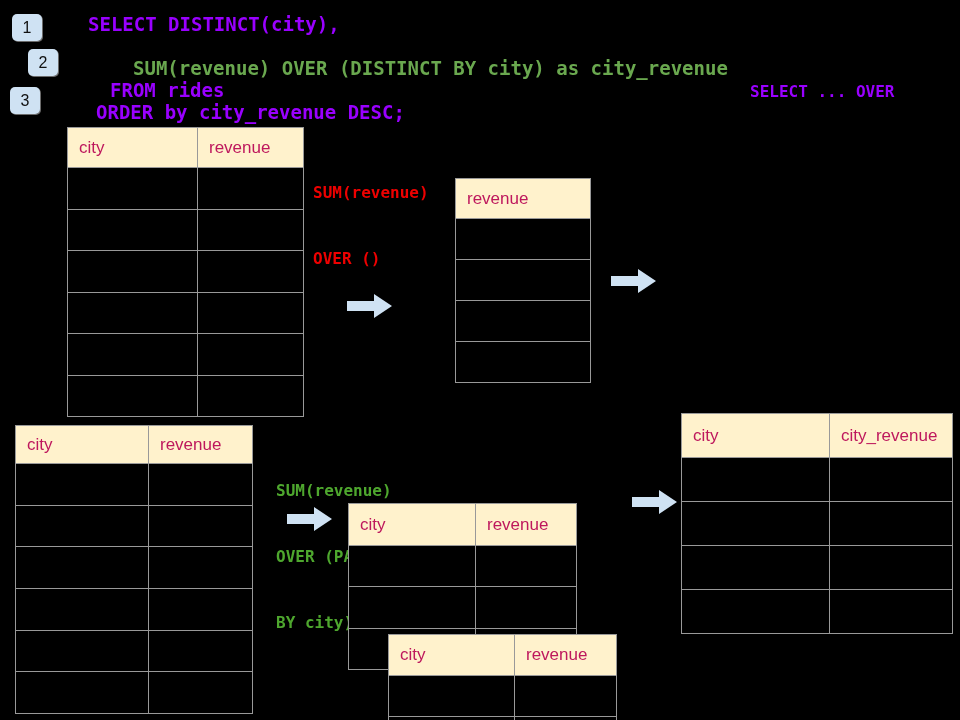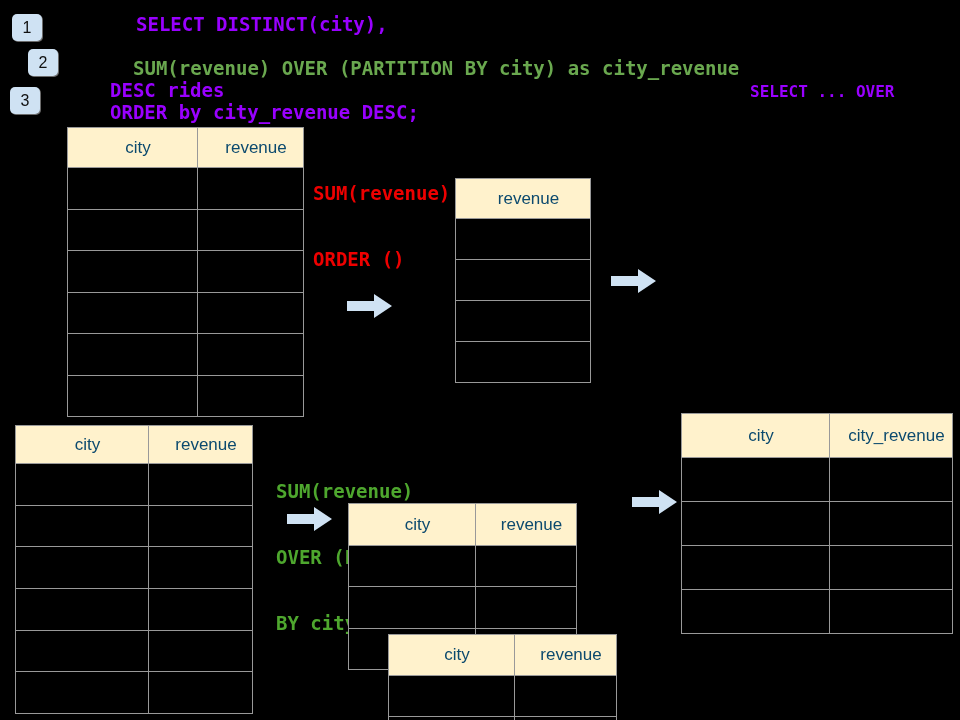--- a/index.html
+++ b/index.html
@@ -37,66 +37,66 @@
     font-weight: bold;
     font-size: 19px;
     line-height: 22px;
     white-space: pre;
   }
   .c-purple { color: #9900ff; }
   .c-red    { color: #ee0000; }
   .c-green  { color: #6aa84f; }
   .c-green2 { color: #4ea72e; }
 
-  .sql-l1 { left: 88px;  top: 13px; margin-left: 48px;  }
+  .sql-l1 { left: 88px;  top: 13px;  }
   .sql-l2 { left: 133px; top: 35px;  }
   .sql-l3 { left: 133px; top: 57px;  }
   .sql-l4 { left: 110px; top: 79px;  }
-  .sql-l5 { left: 110px; top: 101px; }
+  .sql-l5 { left: 96px; top: 101px; }
 
   .corner-note {
     position: absolute;
     left: 750px; top: 37px;
     font-family: "DejaVu Sans Mono", "Liberation Mono", monospace;
     font-weight: bold;
     font-size: 16px;
     line-height: 22px;
     color: #9900ff;
     white-space: pre;
   }
 
   .label-block {
     position: absolute;
     font-family: "DejaVu Sans Mono", "Liberation Mono", monospace;
     font-weight: bold;
-    font-size: 19px;
+    font-size: 16px;
     line-height: 22px;
     white-space: pre;
   }
   .label-total     { left: 313px; top: 138px; }
   .label-partition { left: 276px; top: 436px; }
 
   
   table.tbl {
     position: absolute;
     border-collapse: collapse;
     table-layout: fixed;
     background: #000;
   }
   table.tbl th, table.tbl td {
     border: 1px solid #999;
     padding: 0 0 0 11px;
     margin: 0;
   }
   table.tbl th {
     background: #fff2cc;
-    color: #0c4a6e;
+    color: #be185d;
     font-weight: normal;
     font-size: 17px;
-    text-align: center;
+    text-align: left;
     vertical-align: middle;
   }
   table.tbl td { background: #000; }
 
   .tbl-a { left: 67px;  top: 127px; width: 237px; }
   .tbl-a th { height: 39px; }
   .tbl-a td { height: 40.5px; }
   .tbl-a th:nth-child(1), .tbl-a td:nth-child(1) { width: 118px; }
 
   .tbl-b { left: 455px; top: 178px; width: 136px; }
@@ -134,31 +134,31 @@
 </head>
 <body>
 
 <div class="stage">
 
   <div class="badge badge-1">1</div>
   <div class="badge badge-2">2</div>
   <div class="badge badge-3">3</div>
 
   <div class="code-line c-purple sql-l1">SELECT DISTINCT(city),</div>
-  <div class="code-line c-green  sql-l3">SUM(revenue) OVER (PARTITION BY city) as city_revenue</div>
-  <div class="code-line c-purple sql-l4">DESC rides</div>
+  <div class="code-line c-green  sql-l3">SUM(revenue) OVER (DISTINCT BY city) as city_revenue</div>
+  <div class="code-line c-purple sql-l4">FROM rides</div>
   <div class="code-line c-purple sql-l5">ORDER by city_revenue DESC;</div>
 
   <div class="corner-note">
     <div>SELECT ... OVER</div>
   </div>
 
   <div class="label-block c-red label-total">
     <div>SUM(revenue)</div>
-    <div>ORDER ()</div>
+    <div>OVER ()</div>
   </div>
 
   <div class="label-block c-green2 label-partition">
     <div>SUM(revenue)</div>
     <div>OVER (PARTITION</div>
     <div>BY city)</div>
   </div>
 
   <table class="tbl tbl-a">
       <thead>

